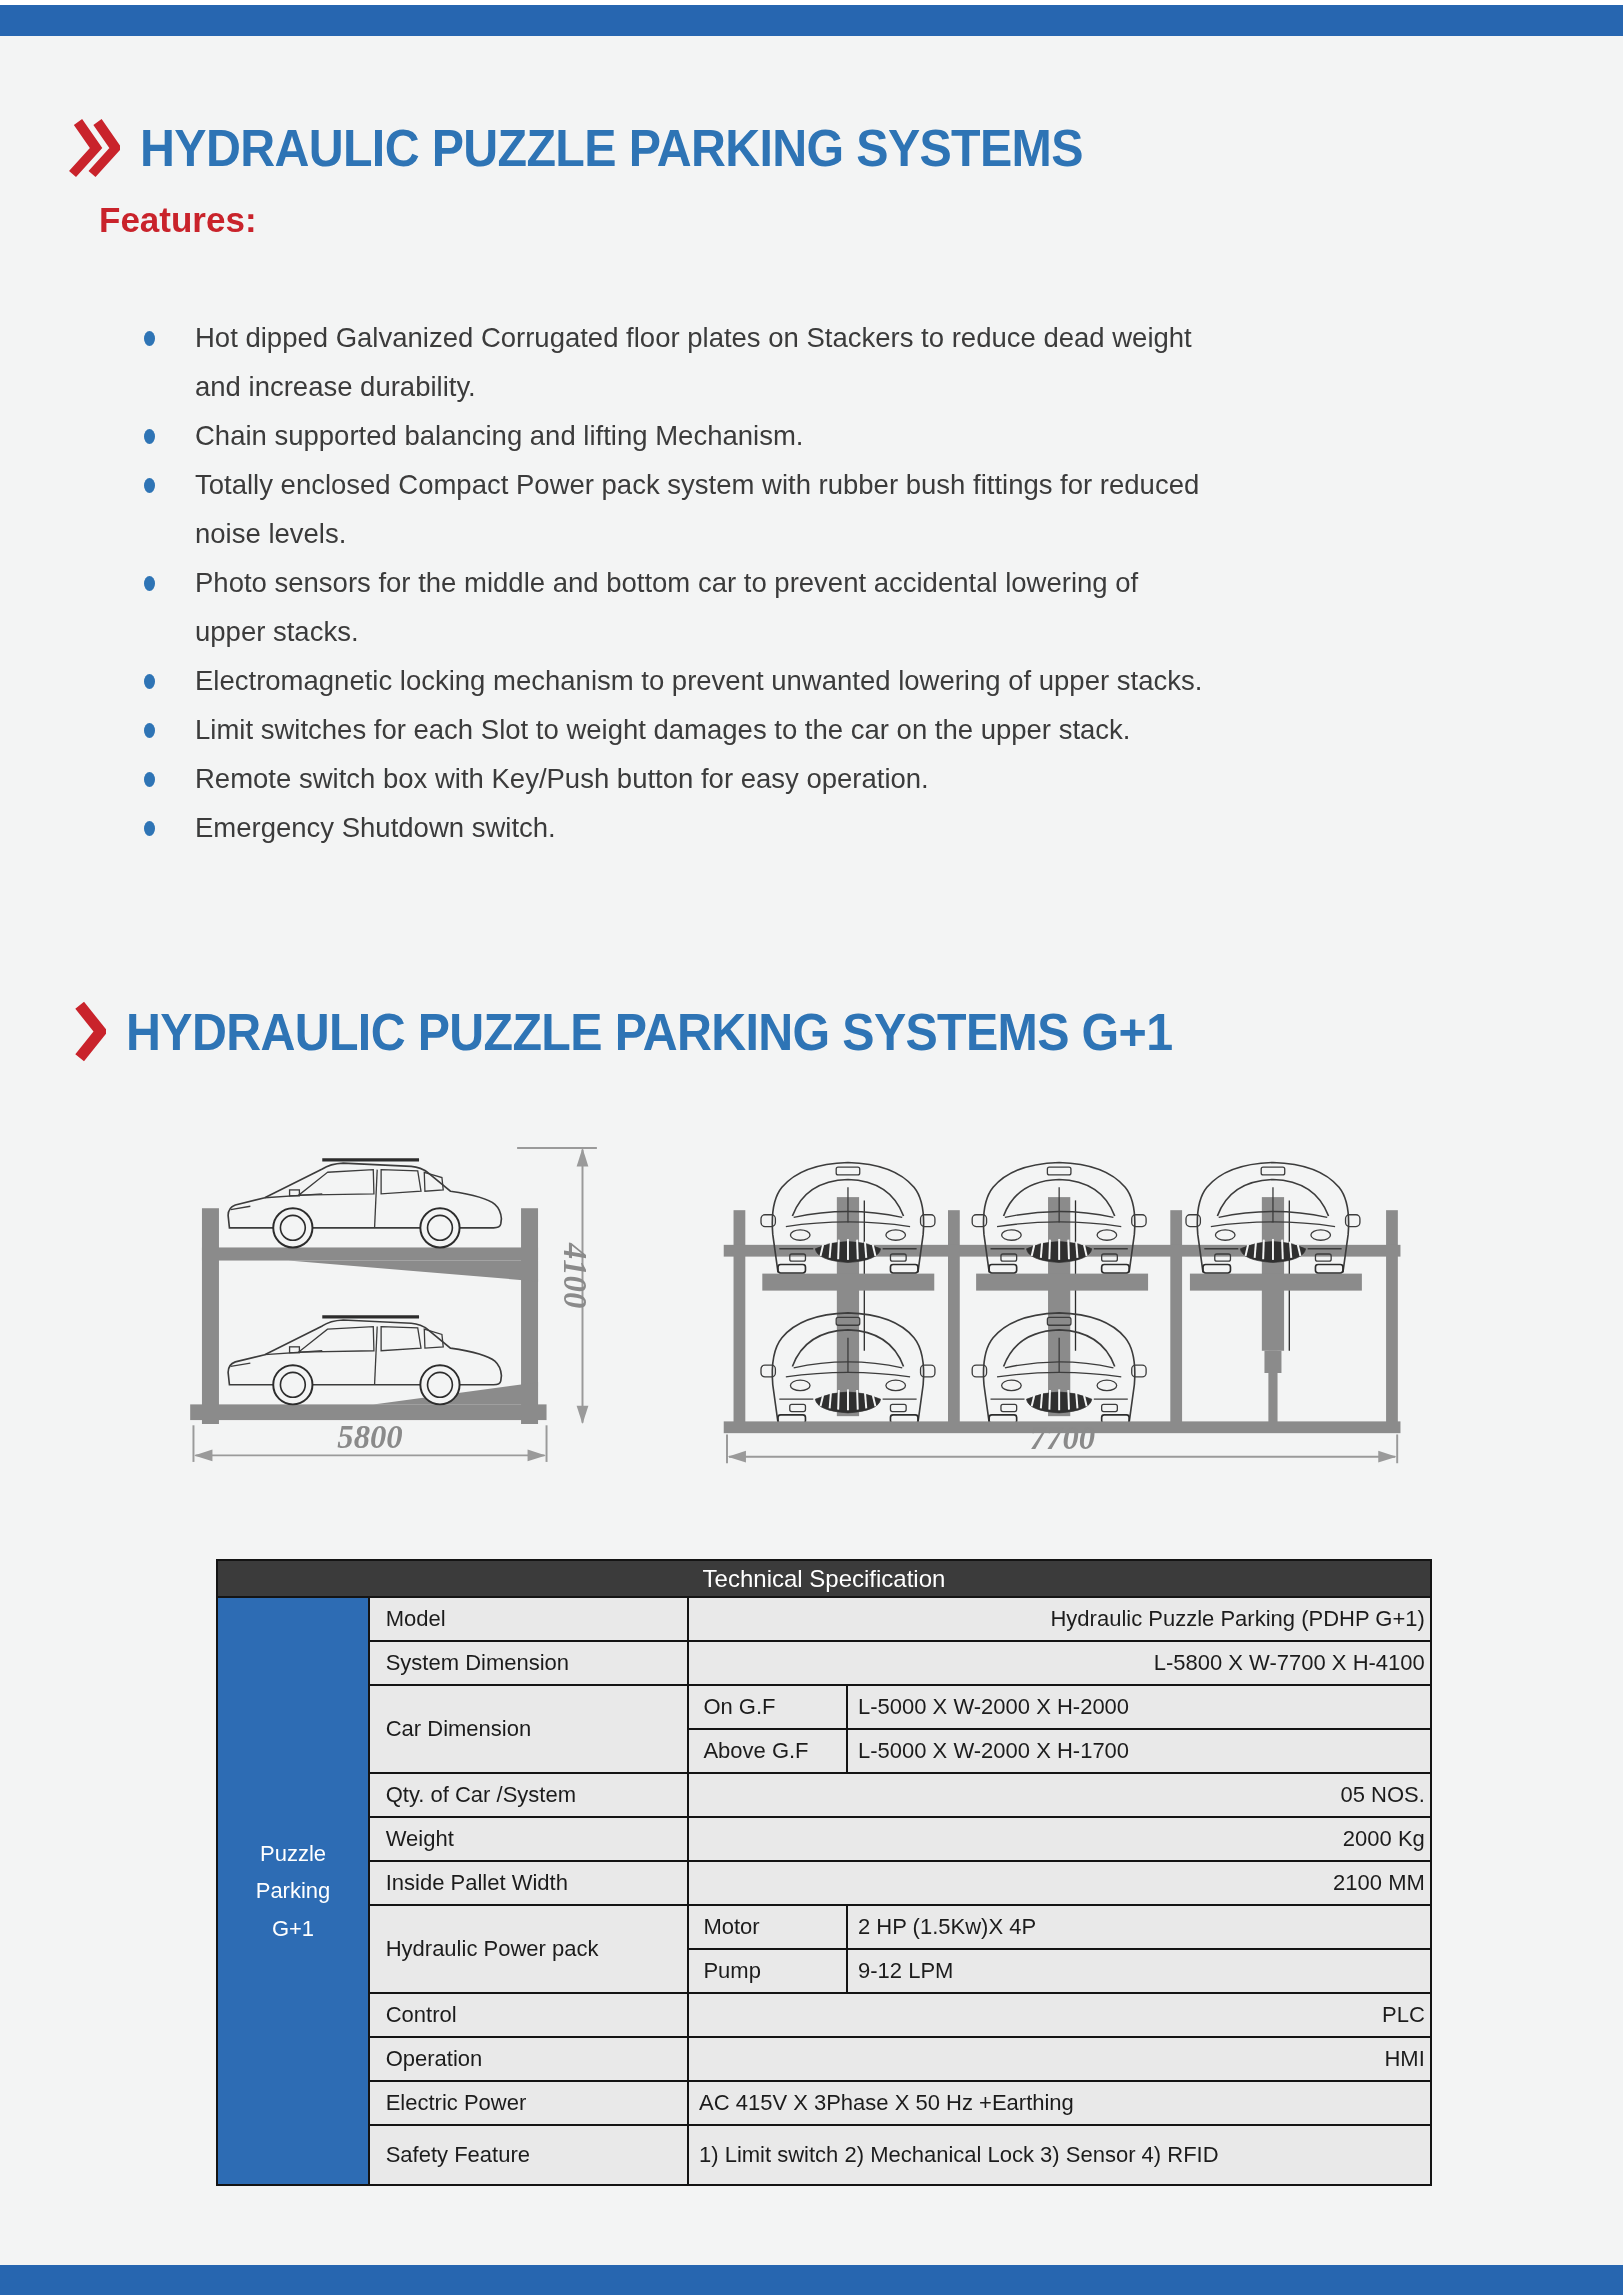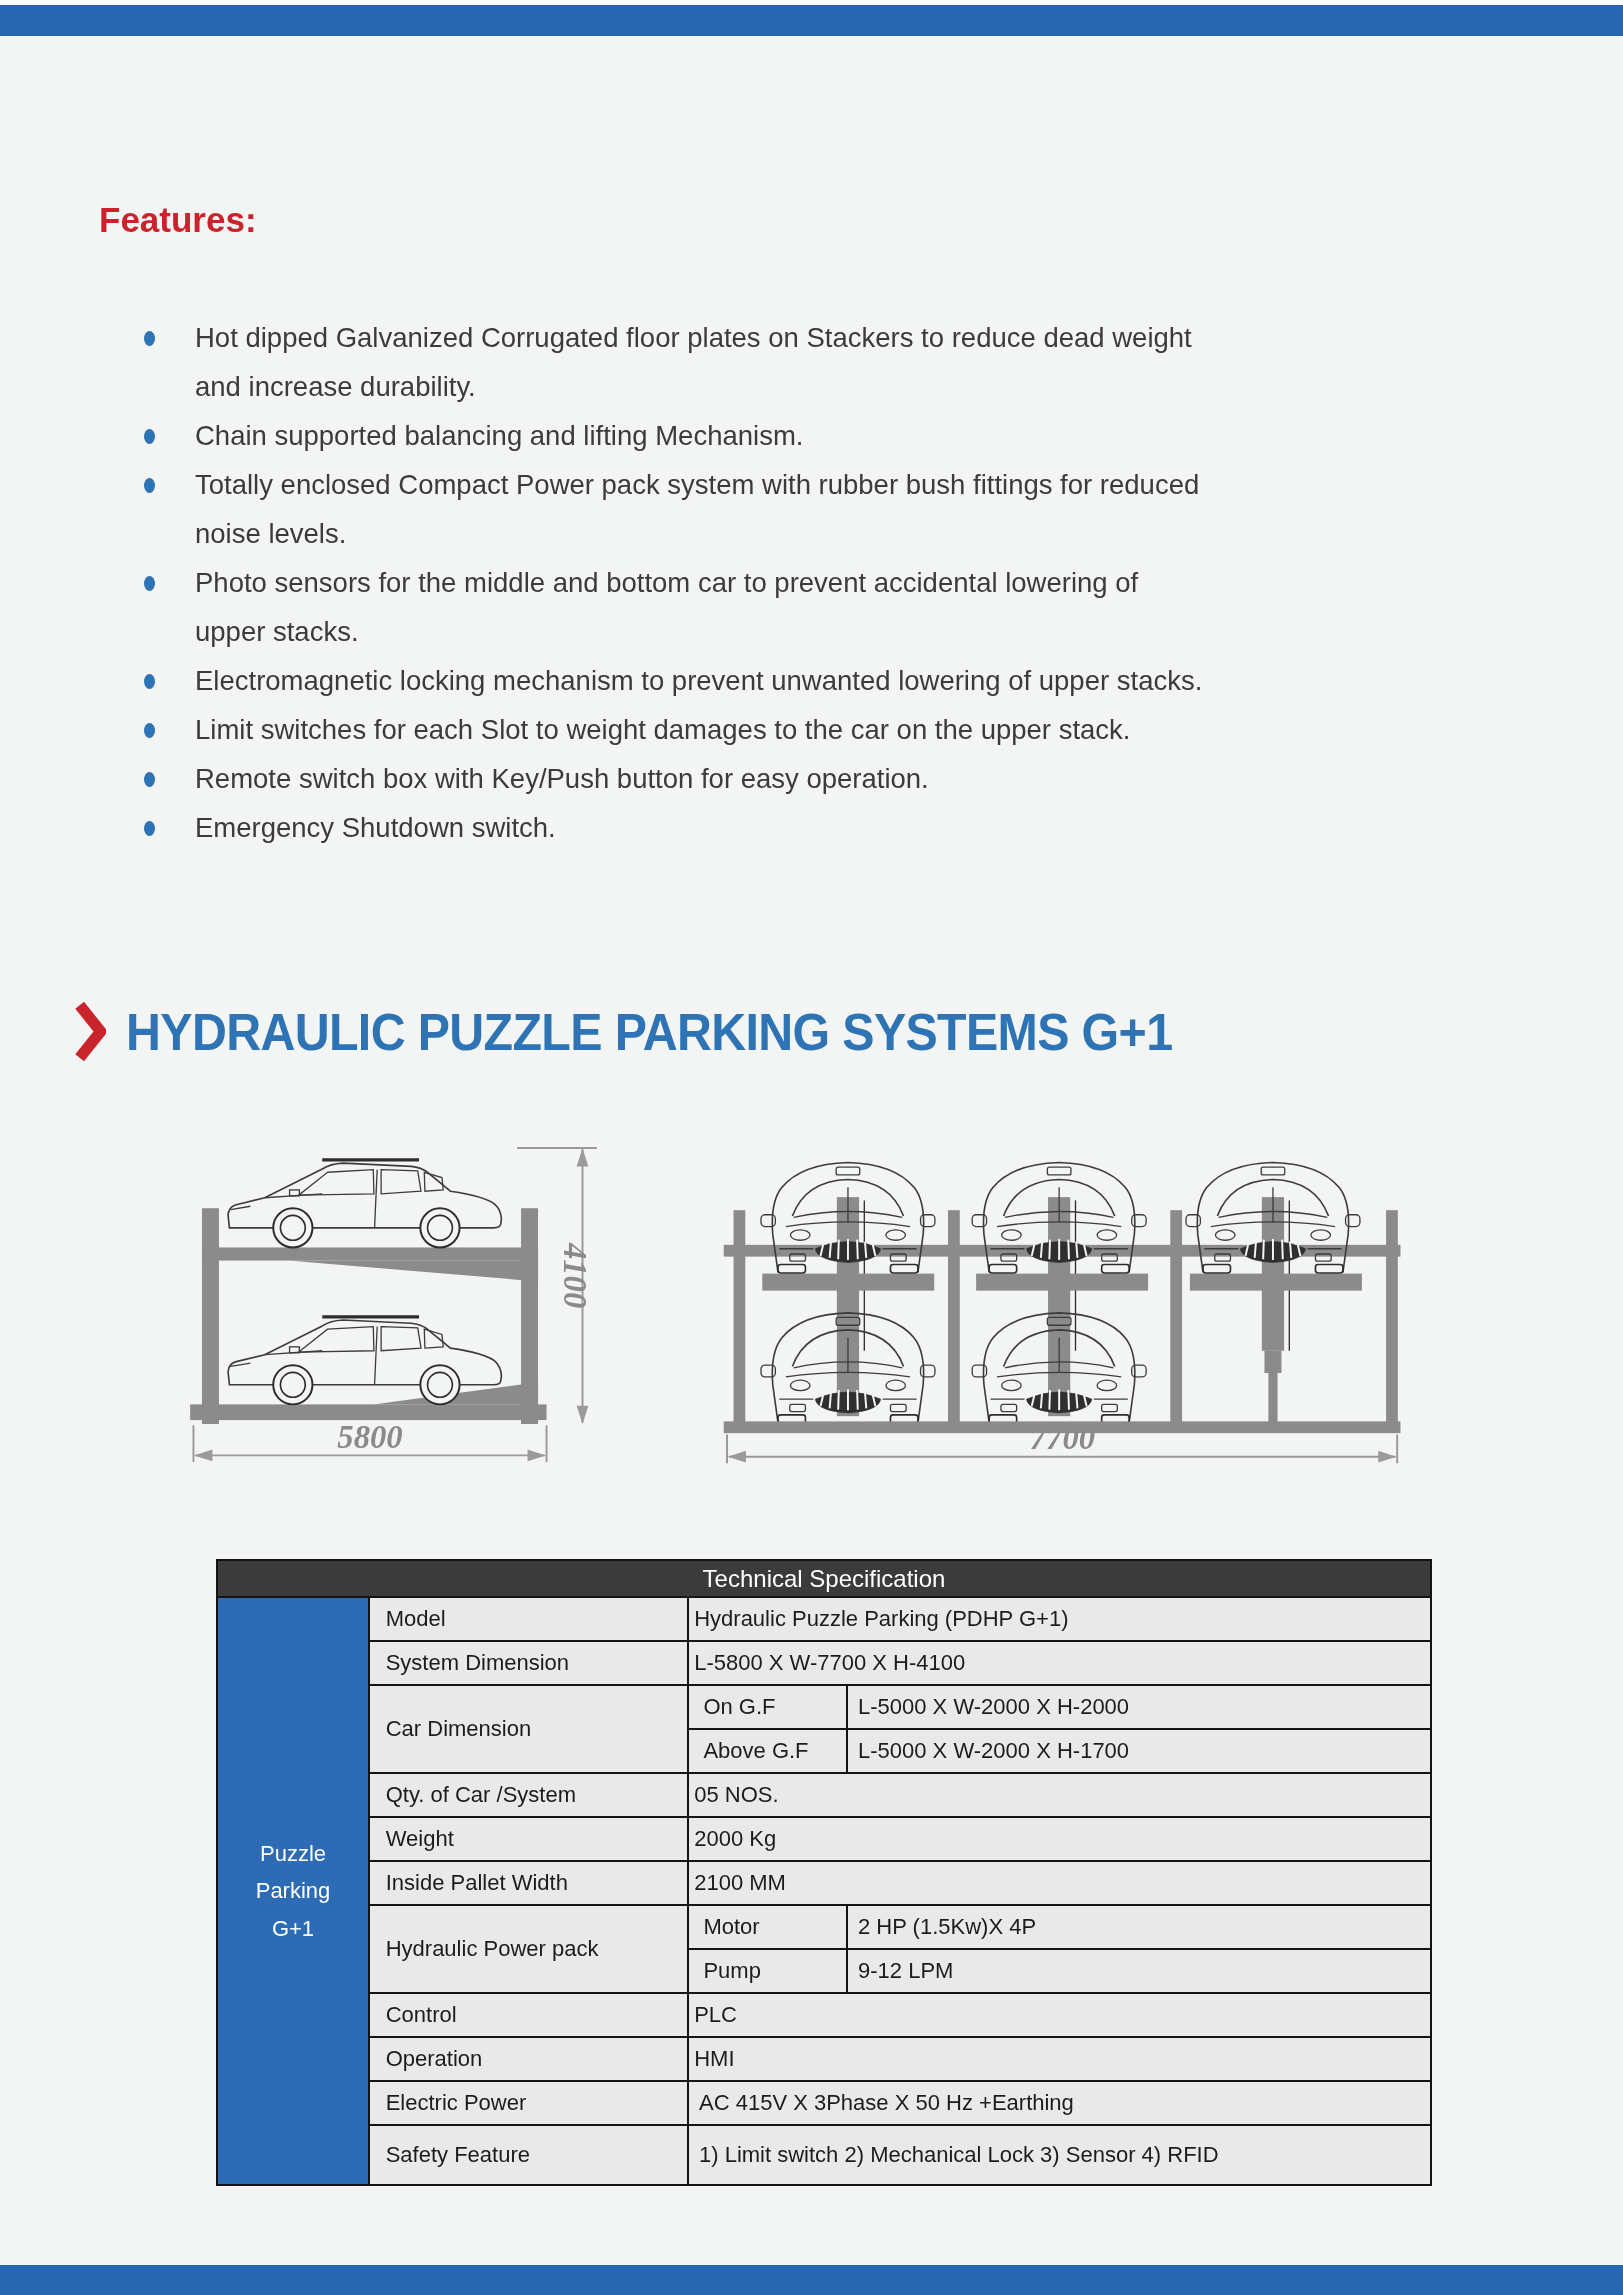--- a/index.html
+++ b/index.html
@@ -87,33 +87,42 @@
     text-align:center;font-size:24px;height:37px;
   }
   .spec-table td.groupcell{
     background:var(--group_cell_blue);color:#ffffff;
     text-align:center;font-size:22px;line-height:1.7;
     padding:0 23.6px;
     margin-left:36px;
   }
   .spec-table td.label{padding-left:15.7px;text-align:left;}
   .spec-table td.subkey{padding-left:14.4px;text-align:left;}
-  .spec-table td.center{text-align:left;}
+  .spec-table td.center{text-align:right;}
   .spec-table td.leftval{padding-left:10px;text-align:left;}
   .spec-table tr.tall td{height:60px;margin-left:48px;}
 </style>
 </head>
 <body>
 
 <div class="page">
 
   <div class="whitestrip"></div>
   <div class="bar top"></div>
   <div class="bar bottom"></div>
 
+  <div class="heading h1">
+    <svg class="chev-svg" width="52" height="60" viewBox="0 0 80 92">
+      <g transform="skewX(-6)" fill="none" stroke="#c9232b" stroke-width="15">
+        <polyline points="16,6 48,46 16,86"></polyline>
+        <polyline points="46,6 78,46 46,86"></polyline>
+      </g>
+    </svg>
+    <span class="title-text">HYDRAULIC PUZZLE PARKING SYSTEMS</span>
+  </div>
 
   <div class="features-label">Features:</div>
 
   <ul class="features">
     <li>
       <span class="fline">Hot dipped Galvanized Corrugated floor plates on Stackers to reduce dead weight</span>
       <span class="fline">and increase durability.</span>
     </li>
     <li>
       <span class="fline">Chain supported balancing and lifting Mechanism.</span>

